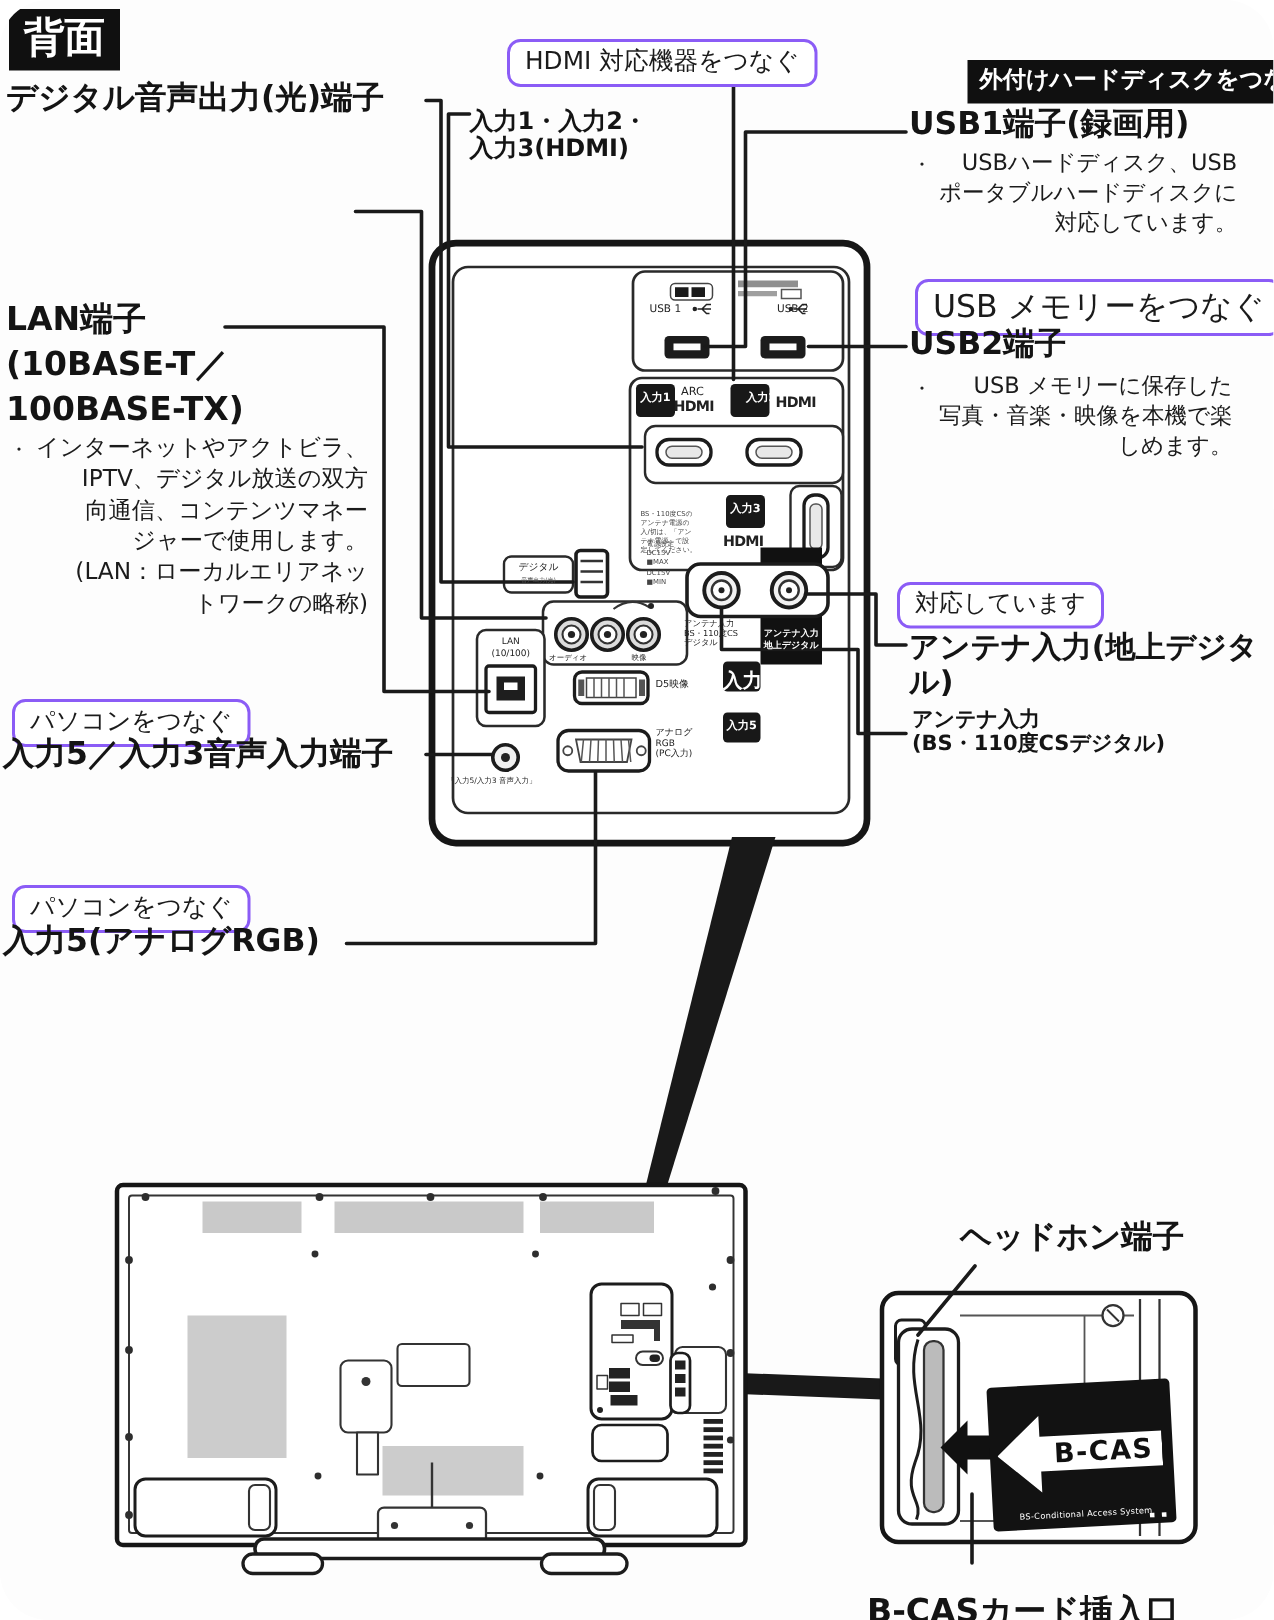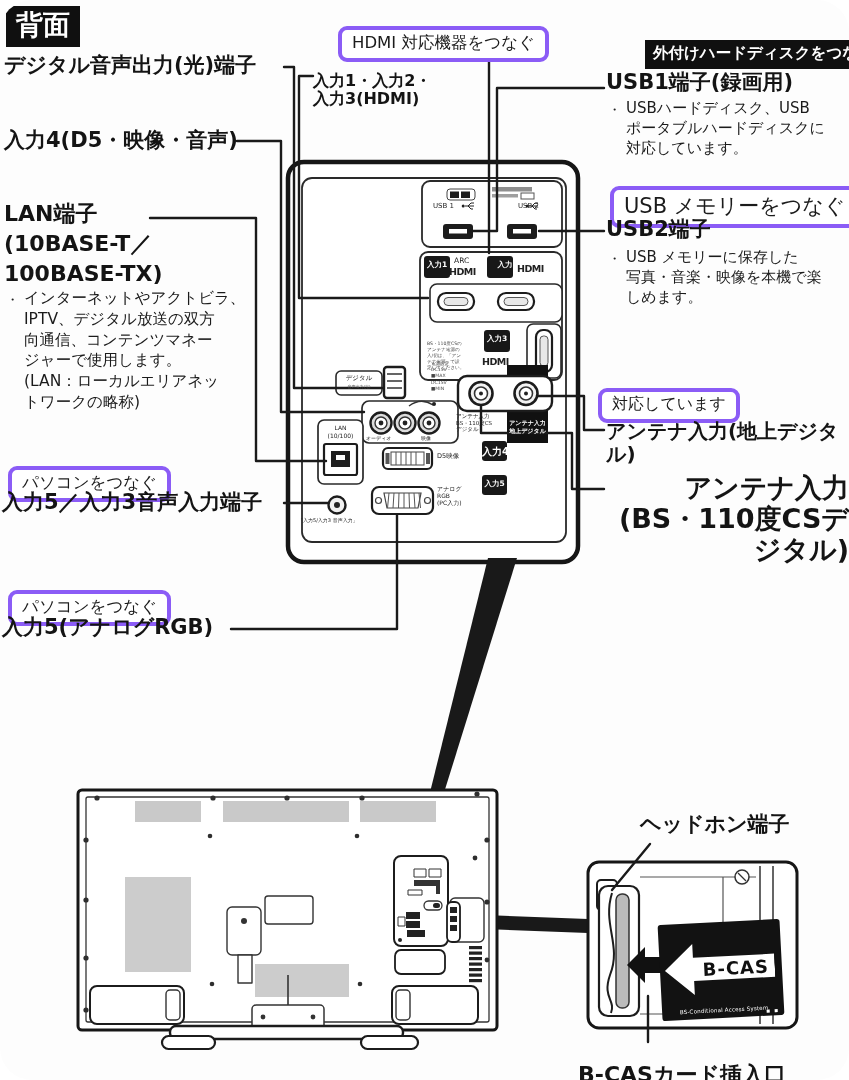--- a/index.html
+++ b/index.html
@@ -2,29 +2,29 @@
 <html><head>
 <meta charset="utf-8">
 <style>
   html,body{margin:0;padding:0;background:#ffffff;}
   *{box-sizing:border-box;}
   .stage{position:relative;width:849px;height:1080px;background:#fdfdfd;overflow:hidden;
          font-family:"DejaVu Sans","Liberation Sans",sans-serif;color:#161616;border-radius:32px;}
   svg.art{position:absolute;left:0;top:0;z-index:1;}
   .lbl{position:absolute;z-index:3;font-weight:700;color:#141414;white-space:pre-line;line-height:1.14;}
   .sm{position:absolute;z-index:3;color:#222;white-space:pre-line;font-weight:400;}
-  .tag{position:absolute;z-index:3;border:4px solid #8b5cf6;border-radius:9px;background:#fff;
+  .tag{position:absolute;z-index:3;border:2px solid #8b5cf6;border-radius:9px;background:#fff;
        padding:2px 10px 4px;font-size:16.5px;color:#1b1b1b;white-space:nowrap;}
   .blacktag{position:absolute;z-index:3;background:#101010;color:#fff;font-weight:700;
        padding:3px 8px 5px;font-size:15.5px;white-space:nowrap;margin-left:39px;}
   .hdr{position:absolute;left:6px;top:6px;z-index:3;background:#101010;color:#fff;
        font-weight:700;font-size:27px;padding:1px 10px 4px;}
   .badge{position:absolute;z-index:3;color:#fff;font-weight:700;text-align:center;white-space:nowrap;}
   .bullet{position:absolute;z-index:3;font-size:13px;color:#222;}
-  .desc{position:absolute;z-index:3;font-size:15.5px;color:#1b1b1b;white-space:pre-line;line-height:1.34;}
+  .desc{position:absolute;z-index:3;font-size:15.5px;color:#1b1b1b;white-space:pre-line;line-height:1.34;text-align:right;}
   
   .bcas-card{position:absolute;left:660px;top:922px;width:122px;height:96px;z-index:3;
        background:#121212;transform:rotate(-3deg);border-radius:3px;}
   .bcas-arrow{position:absolute;left:5px;top:17px;width:110px;height:58px;background:#fff;
        clip-path:polygon(0% 50%, 26% 6%, 26% 30%, 100% 30%, 100% 70%, 26% 70%, 26% 94%);
        display:flex;align-items:center;justify-content:flex-end;}
   .bcas-arrow span{font-size:18px;font-weight:700;color:#101010;letter-spacing:1px;padding-right:6px;}
   .bcas-sub{position:absolute;left:6px;bottom:5px;width:112px;font-size:5.5px;color:#fff;
        text-align:center;letter-spacing:0.2px;}
   .bcas-dots{position:absolute;right:5px;bottom:2px;color:#fff;font-size:6px;letter-spacing:1px;}
@@ -268,21 +268,20 @@
       <polyline points="537,396 584,396 584,430 604,430"></polyline>
       <polyline points="481,406 481,433 572,433 572,489 604,489"></polyline>
       <polyline points="650,844 612,890"></polyline>
       <polyline points="648,1042 648,996"></polyline>
     </g>
   </svg>
 
   <div class="hdr">背面</div>
 
   <div class="lbl" style="left:4px;top:54px;font-size:21px;">デジタル音声出力(光)端子</div>
-  <div class="lbl" style="left:4px;top:129px;font-size:21px;">入力4(D5・映像・音声)</div>
   <div class="lbl" style="left:4px;top:201px;font-size:22px;">LAN端子</div>
   <div class="lbl" style="left:4px;top:231px;font-size:22px;">(10BASE-T／</div>
   <div class="lbl" style="left:4px;top:261px;font-size:22px;">100BASE-TX)</div>
   <div class="bullet" style="left:6px;top:291px;">・</div>
   <div class="desc" style="left:24px;top:288px;">インターネットやアクトビラ、
 IPTV、デジタル放送の双方
 向通信、コンテンツマネー
 ジャーで使用します。
 (LAN：ローカルエリアネッ
 トワークの略称)</div>
@@ -306,29 +305,29 @@
 
   <div class="tag" style="left:610px;top:186px;font-size:21px;">USB メモリーをつなぐ</div>
   <div class="lbl" style="left:606px;top:218px;font-size:21px;">USB2端子</div>
   <div class="bullet" style="left:608px;top:250px;">・</div>
   <div class="desc" style="left:626px;top:247px;font-size:15px;">USB メモリーに保存した
 写真・音楽・映像を本機で楽
 しめます。</div>
 
   <div class="tag" style="left:598px;top:388px;font-size:16px;">対応しています</div>
   <div class="lbl" style="left:606px;top:420px;font-size:20px;">アンテナ入力(地上デジタル)</div>
-  <div class="lbl" style="left:608px;top:473px;font-size:27px;text-align:right;">アンテナ入力
+  <div class="lbl" style="left:608px;top:473px;font-size:14px;">アンテナ入力
 (BS・110度CSデジタル)</div>
 
   <div class="sm" style="left:433px;top:202px;font-size:7px;">USB 1</div>
   <div class="sm" style="left:498px;top:202px;font-size:7px;padding-left:20px;">USB 2</div>
   <div class="badge" style="left:424px;top:260px;width:26px;font-size:7.5px;">入力1</div>
   <div class="badge" style="left:487px;top:260px;width:41px;font-size:7.5px;">入力2</div>
   <div class="badge" style="left:484px;top:334px;width:26px;font-size:7.5px;">入力3</div>
-  <div class="badge" style="left:482px;top:445px;width:25px;font-size:10px;">入力4</div>
+  <div class="badge" style="left:482px;top:445px;width:25px;font-size:13px;">入力4</div>
   <div class="badge" style="left:482px;top:479px;width:25px;font-size:7.5px;">入力5</div>
   <div class="sm" style="left:454px;top:256px;font-size:7.5px;">ARC</div>
   <div class="sm" style="left:449px;top:266px;font-size:9.5px;font-weight:700;letter-spacing:-0.5px;">HDMI</div>
   <div class="sm" style="left:517px;top:263px;font-size:9.5px;font-weight:700;letter-spacing:-0.5px;">HDMI</div>
   <div class="sm" style="left:482px;top:356px;font-size:9.5px;font-weight:700;letter-spacing:-0.5px;">HDMI</div>
   <div class="sm" style="left:336px;top:374px;width:46px;text-align:center;font-size:6.5px;">デジタル</div>
   <div class="sm" style="left:336px;top:384px;width:46px;text-align:center;font-size:4px;color:#555;">音声出力(光)</div>
   <div class="sm" style="left:427px;top:341px;font-size:4.6px;line-height:1.3;color:#444;">BS・110度CSの
 アンテナ電源の
 入/切は、「アン

